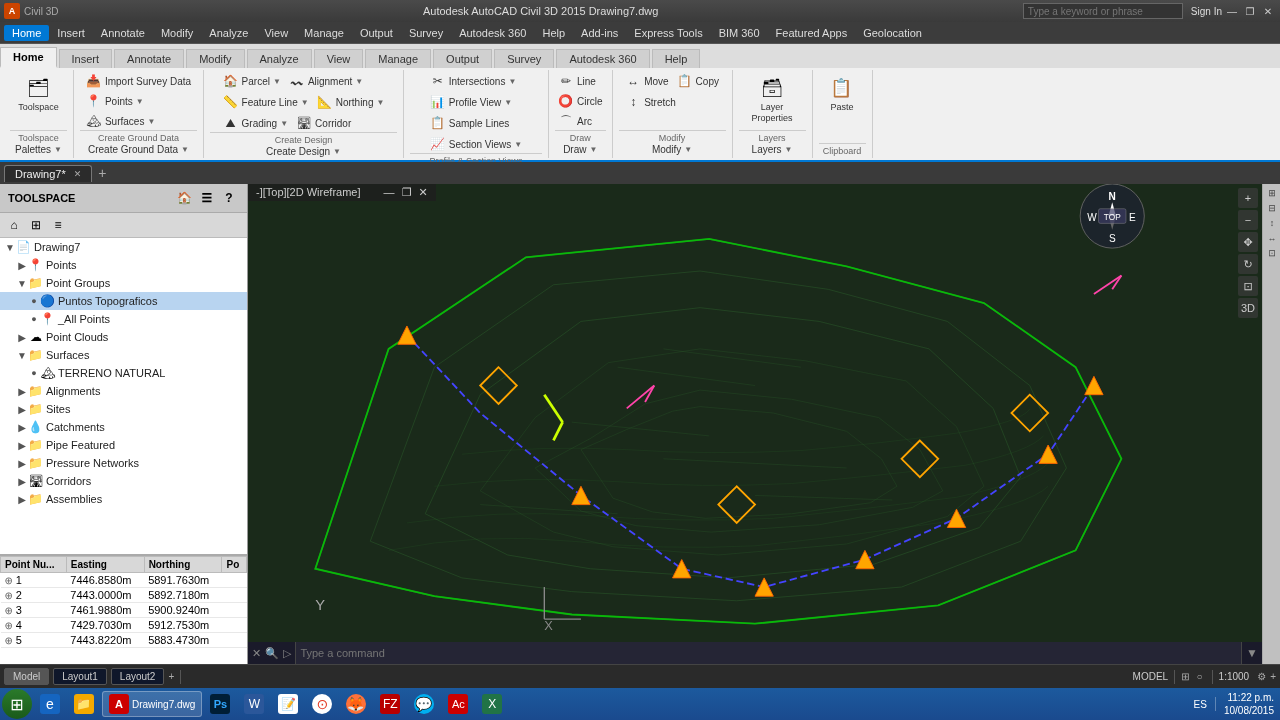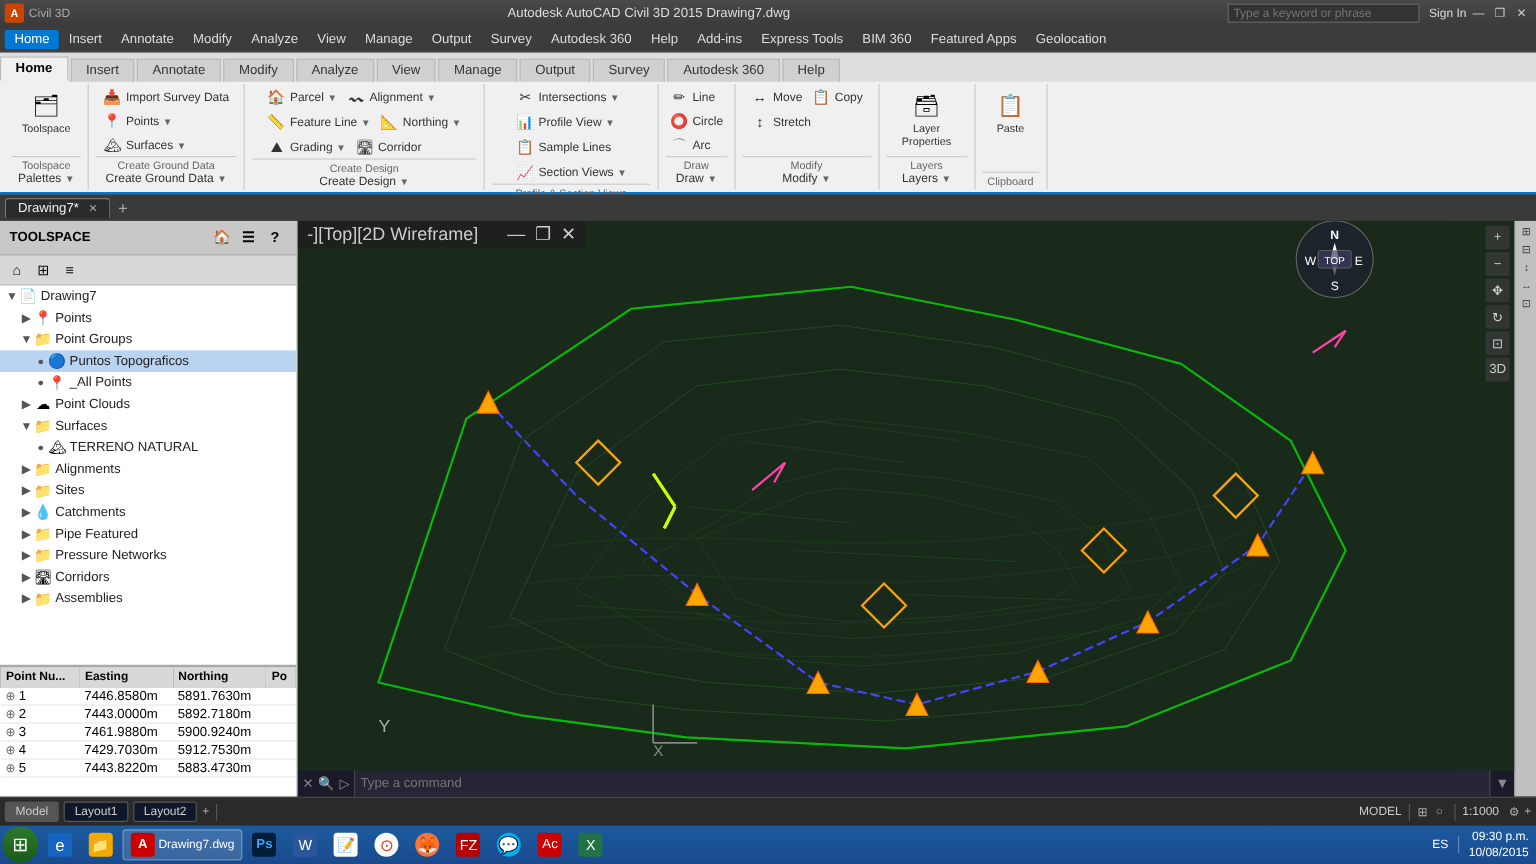--- a/index.html
+++ b/index.html
@@ -271,21 +271,21 @@
       flex: 1;
       background: #1a2a1a;
       position: relative;
       overflow: hidden;
     }
     #viewport-header {
       position: absolute;
       top: 0; left: 0;
       background: rgba(30,30,30,0.8);
       color: #ccc;
-      font-size: 15px;
+      font-size: 11px;
       padding: 2px 8px;
       z-index: 10;
     }
     #viewport-controls {
       position: absolute;
       top: 4px; right: 4px;
       display: flex;
       flex-direction: column;
       gap: 2px;
       z-index: 10;
@@ -1020,19 +1020,19 @@
       <div class="taskbar-icon" style="background:#cc0000; color:white; font-size:11px; border-radius:3px;">Ac</div>
     </div>
     <div class="taskbar-item">
       <div class="taskbar-icon" style="background:#217346; color:white; font-size:12px; border-radius:3px;">X</div>
     </div>
 
     <div id="taskbar-right">
       <span>ES</span>
       <div class="status-sep" style="background:rgba(255,255,255,0.3);"></div>
       <div style="display:flex; flex-direction:column; align-items:flex-end; line-height:1.3;">
-        <span>09:30 p.m.</span>
+        <span>11:22 p.m.</span>
         <span>10/08/2015</span>
       </div>
     </div>
   </div>
 
 </div>
 
 </body></html>

